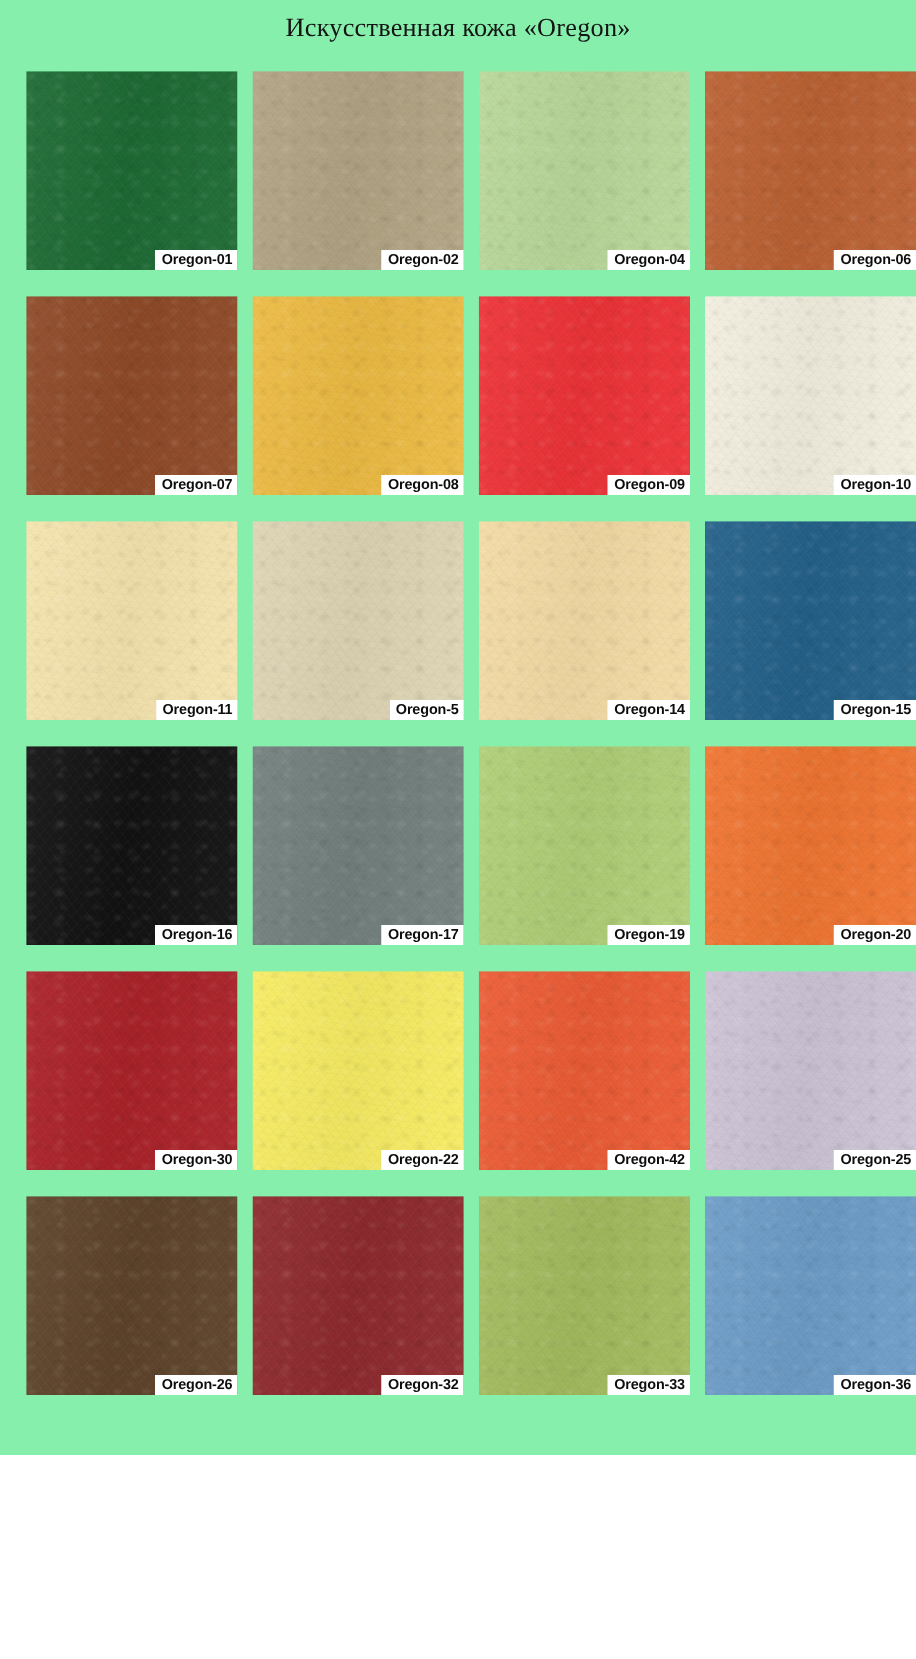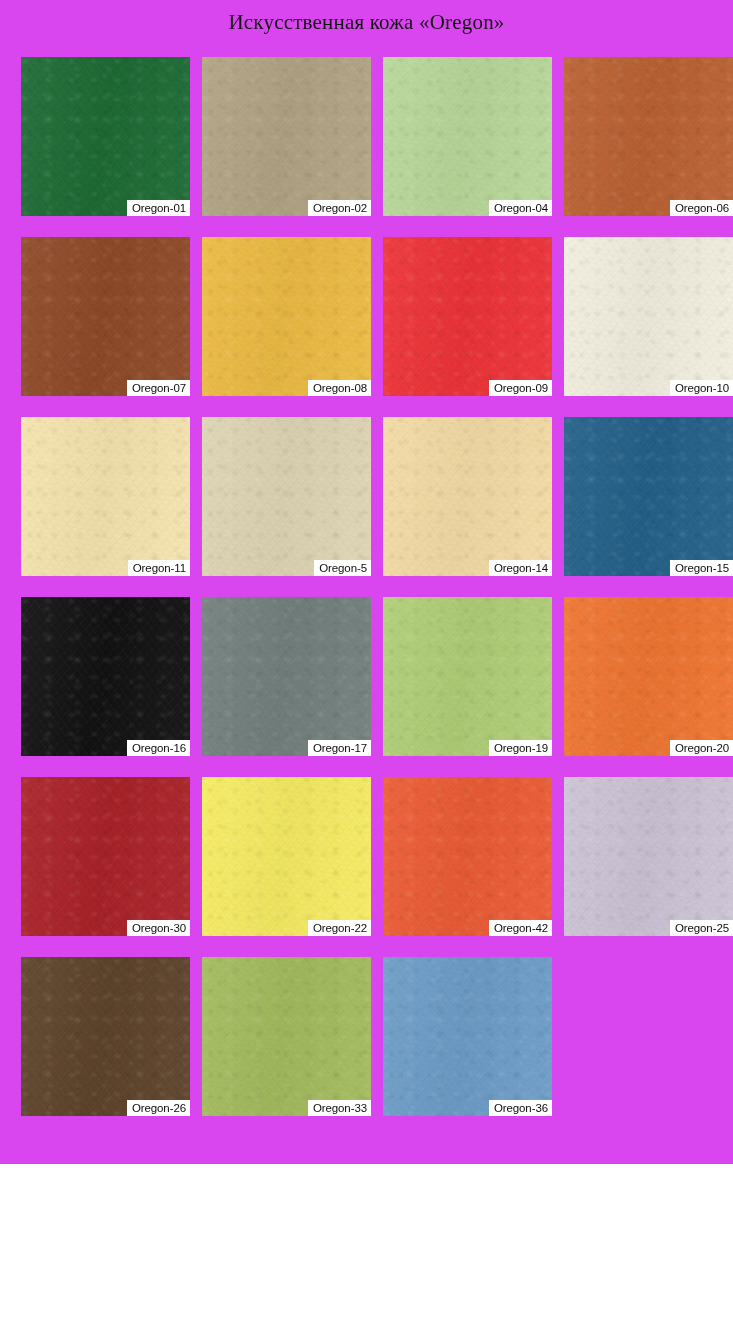--- a/index.html
+++ b/index.html
@@ -10,21 +10,21 @@
   body {
     width: 733px;
     height: 1327px;
     font-family: "Liberation Sans", sans-serif;
     overflow: hidden;
   }
   #page {
     position: relative;
     width: 733px;
     height: 1164px;
-    background: #d946ef;
+    background: #86efac;
   }
   #catalog-title {
     position: absolute;
     top: 10px;
     left: 0;
     width: 733px;
     text-align: center;
     font-family: "Liberation Serif", "DejaVu Serif", serif;
     font-size: 21px;
     font-weight: 400;
@@ -73,21 +73,21 @@
       repeating-linear-gradient(8deg, rgba(0,0,0,0.022) 0px, rgba(0,0,0,0.022) 1px, rgba(255,255,255,0) 1px, rgba(255,255,255,0) 5px);
   }
   .swatch-label {
     position: absolute;
     right: 0;
     bottom: 0;
     background: #ffffff;
     color: #0d0d0d;
     font-family: "Liberation Sans", sans-serif;
     font-size: 11.5px;
-    font-weight: normal;
+    font-weight: bold;
     line-height: 16px;
     height: 16px;
     padding: 0 4px 0 5px;
     white-space: nowrap;
     letter-spacing: -0.1px;
     margin-top: 33px;
   }
 </style>
 </head>
 <body>
@@ -196,20 +196,25 @@
         <div class="swatch-fill" style="background-color: rgb(205, 196, 214);"></div>
         <div class="swatch-grain"></div>
         <div class="swatch-label">Oregon-25</div>
       </div>
       <div class="swatch">
         <div class="swatch-fill" style="background-color: rgb(94, 67, 42);"></div>
         <div class="swatch-grain"></div>
         <div class="swatch-label">Oregon-26</div>
       </div>
       <div class="swatch">
+        <div class="swatch-fill" style="background-color: rgb(142, 42, 46);"></div>
+        <div class="swatch-grain"></div>
+        <div class="swatch-label">Oregon-32</div>
+      </div>
+      <div class="swatch">
         <div class="swatch-fill" style="background-color: rgb(164, 187, 94);"></div>
         <div class="swatch-grain"></div>
         <div class="swatch-label">Oregon-33</div>
       </div>
       <div class="swatch">
         <div class="swatch-fill" style="background-color: rgb(109, 157, 200);"></div>
         <div class="swatch-grain"></div>
         <div class="swatch-label">Oregon-36</div>
       </div>
     </div>

